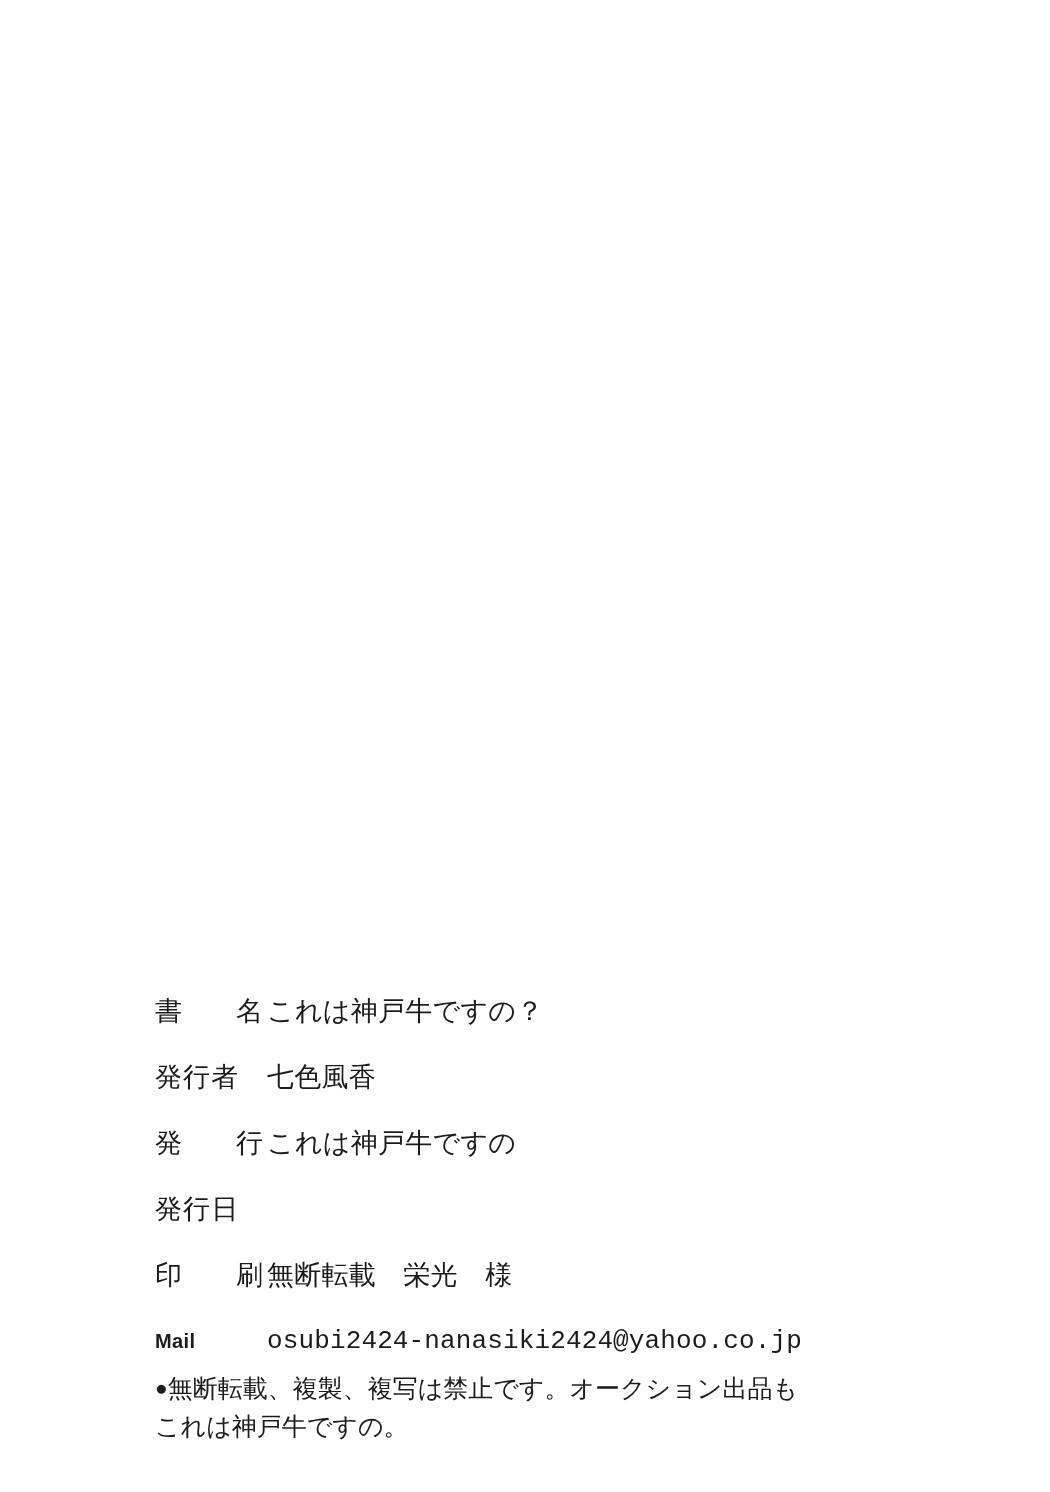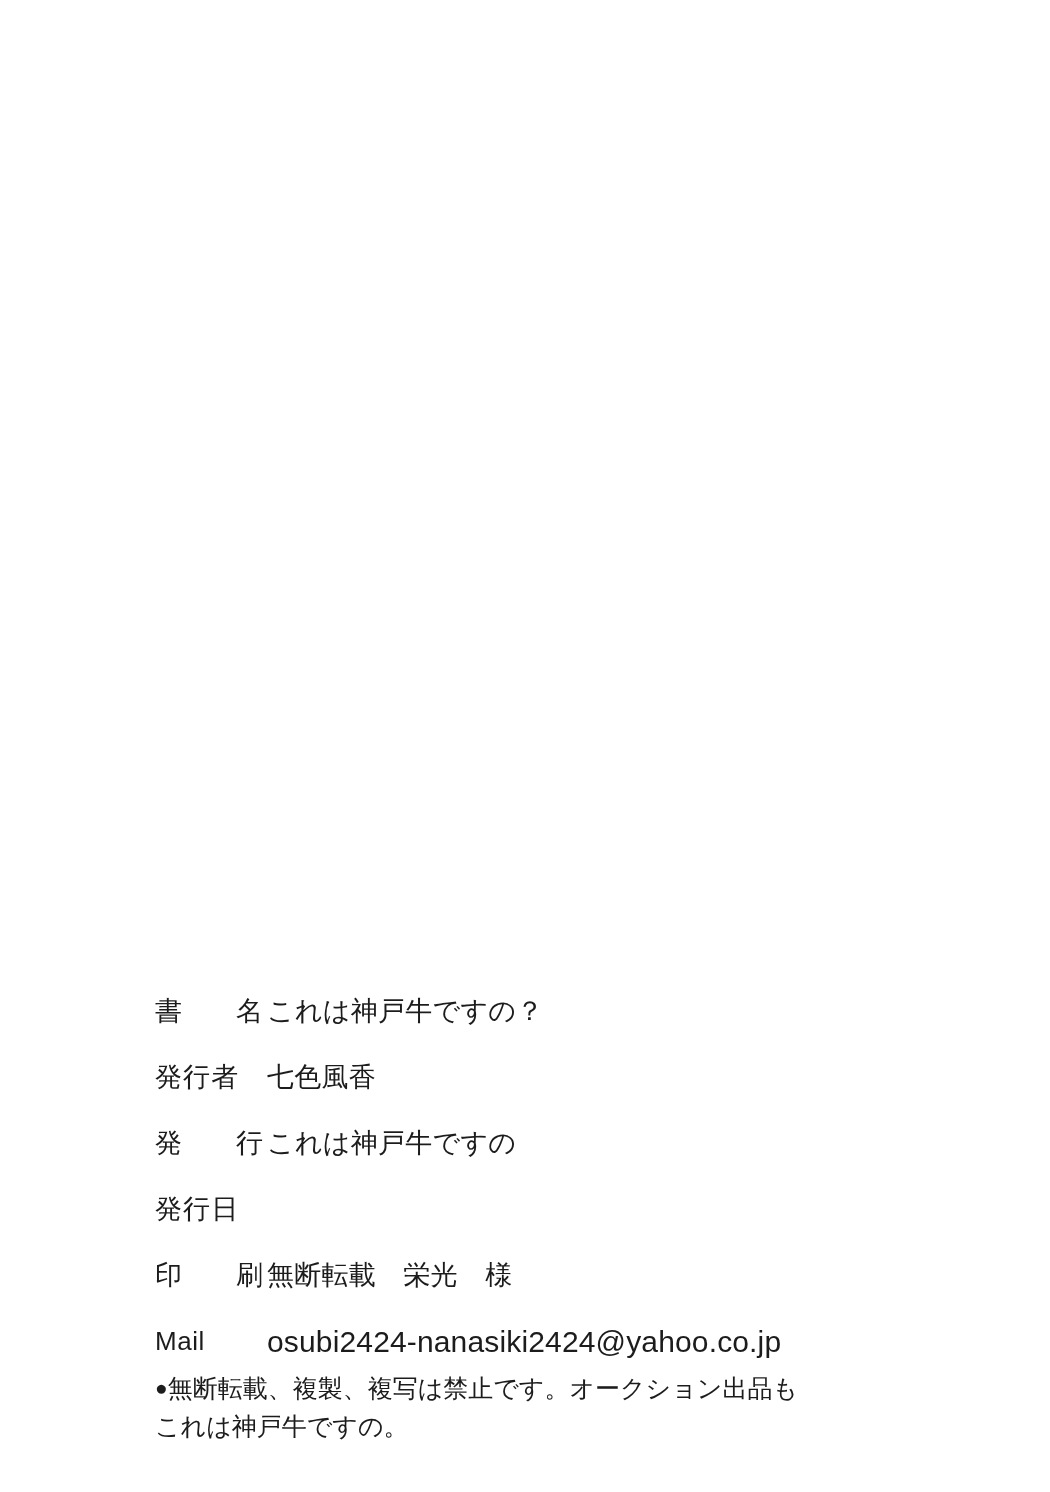--- a/index.html
+++ b/index.html
@@ -41,30 +41,32 @@
   }
   .label-spaced {
     display: inline-block;
     width: 112px;
     letter-spacing: 0.5em;
   }
   .label-mail {
     display: inline-block;
     width: 112px;
     letter-spacing: 0.02em;
-    font-size: 26px;
+    font-size: 20px;
+    font-weight: bold;
   }
   .value {
     display: inline-block;
     letter-spacing: 0.01em;
   }
   .value-mail {
     display: inline-block;
-    font-size: 30px;
+    font-size: 26px;
     letter-spacing: 0.005em;
+    font-family: Liberation Mono, monospace;
   }
   .notice {
     margin-top: 7px;
     font-size: 25px;
     line-height: 38px;
     max-width: 700px;
   }
   .notice .bullet {
     font-size: 21px;
     vertical-align: 2px;

